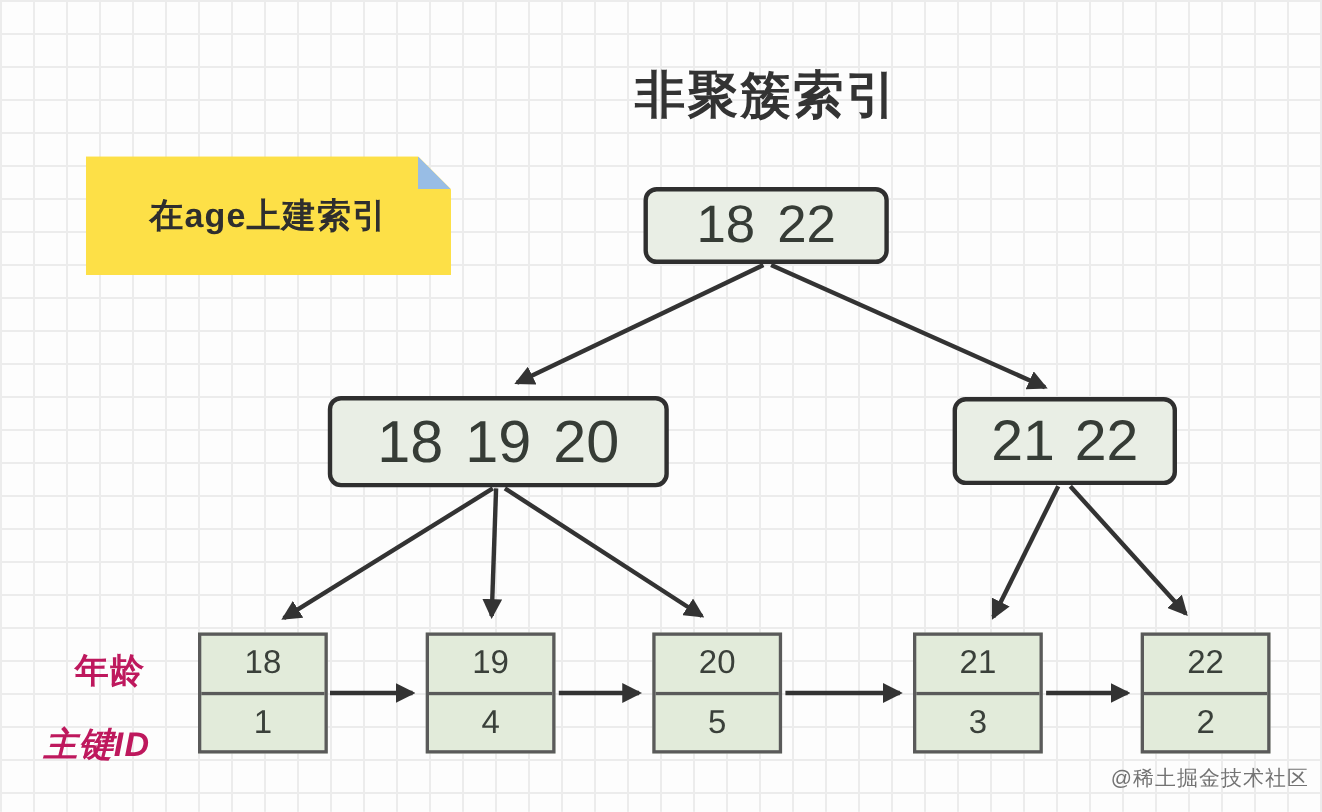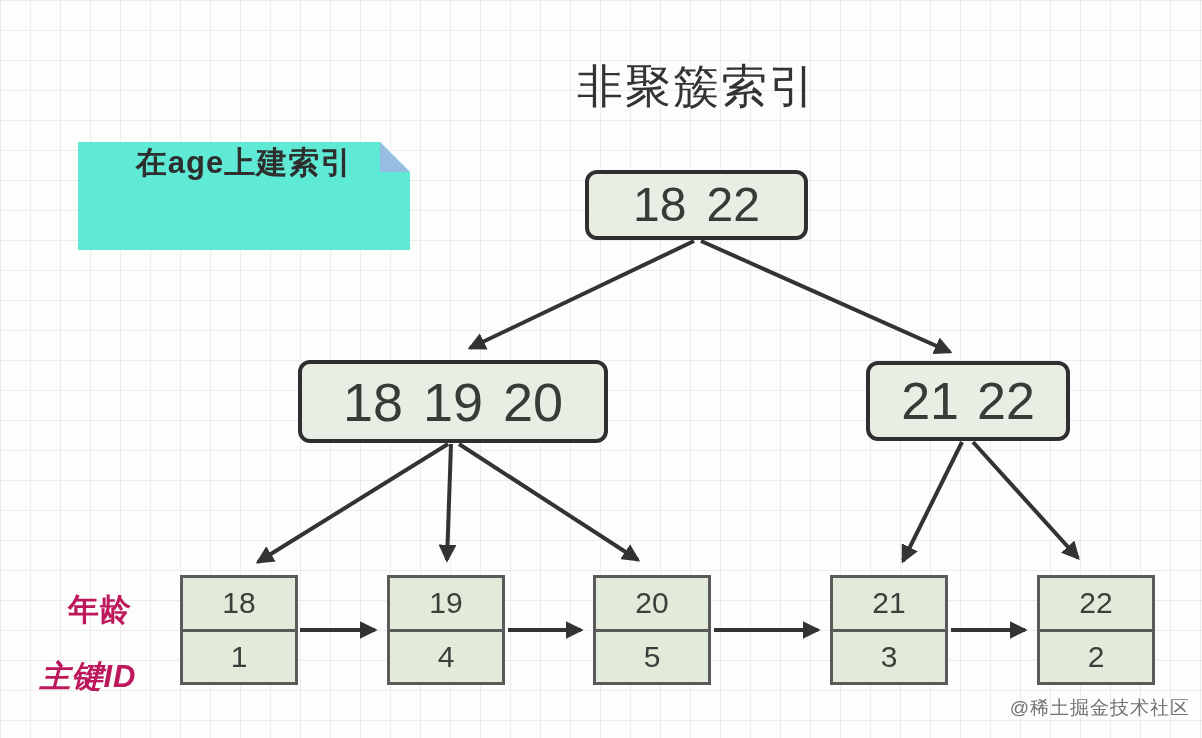--- a/index.html
+++ b/index.html
@@ -9,28 +9,28 @@
     font-family:"Liberation Sans","DejaVu Sans",sans-serif;
     background-color:#fdfdfd;
     background-image:
       linear-gradient(to right, #ececec 1.5px, transparent 1.5px),
       linear-gradient(to bottom, #ececec 1.5px, transparent 1.5px);
     background-size:30px 30px;
     color:#333;
   }
   .title {
     position:absolute; left:447px; top:56px; width:500px;
-    text-align:center; font-size:46px; font-weight:400;
+    text-align:center; font-size:46px; font-weight:700;
     letter-spacing:2px; color:#333;
   }
   .note {
     position:absolute; left:78px; top:142px; width:332px; height:108px;
-    background:#5eead4;
+    background:#fde047;
     clip-path:polygon(0 0, calc(100% - 30px) 0, 100% 30px, 100% 100%, 0 100%);
-    display:flex; align-items:flex-start; justify-content:center;
+    display:flex; align-items:center; justify-content:center;
   }
   .note-fold {
     position:absolute; right:0; top:0; width:30px; height:30px;
     background:#98bde5;
     clip-path:polygon(0 0, 100% 100%, 0 100%);
   }
   .note-text { font-size:31px; font-weight:600; color:#2e2e2e; letter-spacing:1px; }
   .node {
     position:absolute; background:#e9eee5; border:4px solid #2f2f2f;
     border-radius:12px; display:flex; align-items:center; justify-content:center;

